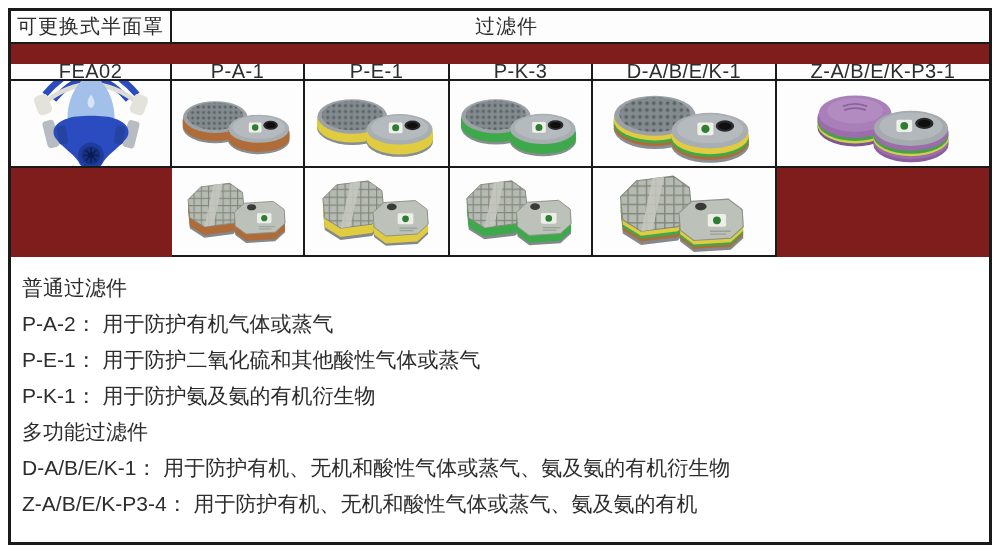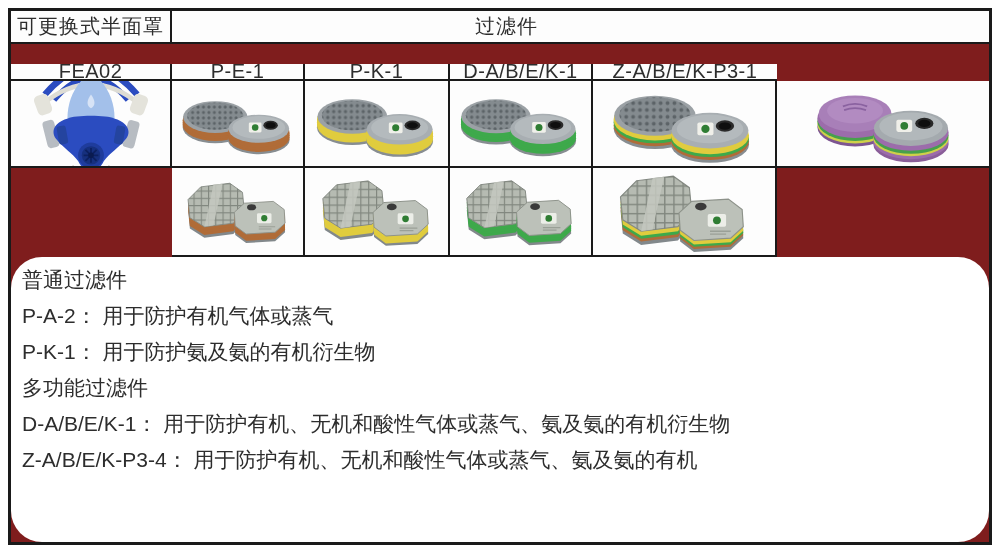--- a/index.html
+++ b/index.html
@@ -28,23 +28,22 @@
   }
   .b-r{border-right:2px solid var(--border,#1a1a1a);}
   .b-b{border-bottom:2px solid var(--border,#1a1a1a);}
   .hdr{font-size:20px;letter-spacing:1px;}
   .model{font-size:20px;letter-spacing:.5px;margin-top:20px;}
   .shifted{position:relative;left:-74px;}
   .span2r{grid-row:span 2;}
   .desc-cell{
     grid-column:1 / -1;
     display:block;
-    padding:5px 10px 0 11px;
+    padding:13px 10px 0 11px;
     background:#fff;
-    border-radius:31px;
   }
   .desc-line{
     font-size:21px;
     line-height:36px;
     white-space:nowrap;
   }
   svg.product{display:block;}
   .img-round{width:90%;max-width:128px;height:auto;}
   .img-round-wide{width:82%;max-width:152px;height:auto;}
   .img-hex{width:90%;max-width:128px;height:auto;}
@@ -185,24 +184,27 @@
       <span>可更换式半面罩</span>
     </div>
     <div class="cell hdr b-b" style="grid-column:2 / -1;">
       <span class="shifted">过滤件</span>
     </div>
 
     <div class="cell model b-r b-b">
       <span>FEA02</span>
     </div>
     <div class="cell model b-r b-b">
+      <span>P-A-1</span>
+    </div>
+    <div class="cell model b-r b-b">
       <span>P-E-1</span>
     </div>
     <div class="cell model b-r b-b">
-      <span>P-K-1</span>
+      <span>P-K-3</span>
     </div>
     <div class="cell model b-r b-b">
       <span>D-A/B/E/K-1</span>
     </div>
     <div class="cell model b-b">
       <span>Z-A/B/E/K-P3-1</span>
     </div>
 
     <div class="cell span2r b-r b-b" style="grid-column:1;grid-row:3;">
       <svg class="product img-mask" viewBox="0 0 160 180">
@@ -254,20 +256,21 @@
     </div>
     <div class="cell b-r b-b" style="grid-column:5;grid-row:4;">
       <svg class="product img-hex-wide" viewBox="0 0 130 78" style="--b1: #e0cc3e; --b2: #3ea94b; --b3: #b06c38;">
           <use href="#sym-hex-pair"></use>
         </svg>
     </div>
 
     <div class="cell desc-cell" style="grid-row:5;">
       <div class="desc-line">普通过滤件</div>
       <div class="desc-line">P-A-2： 用于防护有机气体或蒸气</div>
+      <div class="desc-line">P-E-1： 用于防护二氧化硫和其他酸性气体或蒸气</div>
       <div class="desc-line">P-K-1： 用于防护氨及氨的有机衍生物</div>
       <div class="desc-line">多功能过滤件</div>
       <div class="desc-line">D-A/B/E/K-1： 用于防护有机、无机和酸性气体或蒸气、氨及氨的有机衍生物</div>
       <div class="desc-line">Z-A/B/E/K-P3-4： 用于防护有机、无机和酸性气体或蒸气、氨及氨的有机</div>
     </div>
 
   </div>
 </div>
 
 </body></html>

